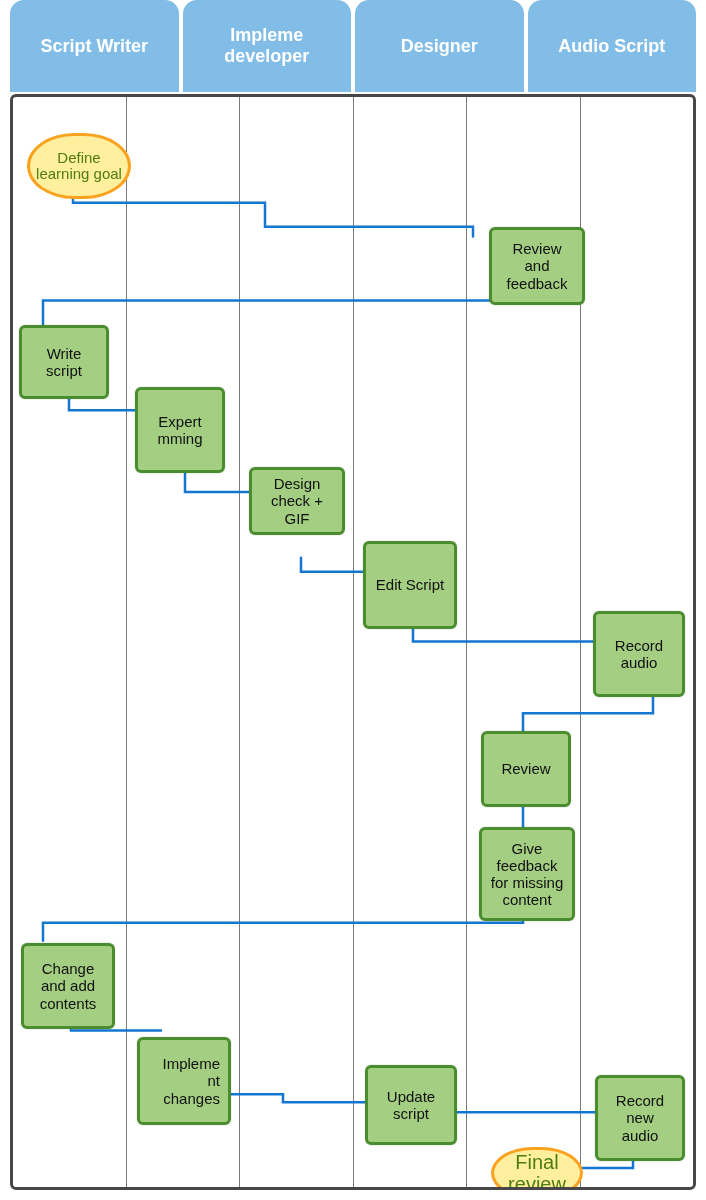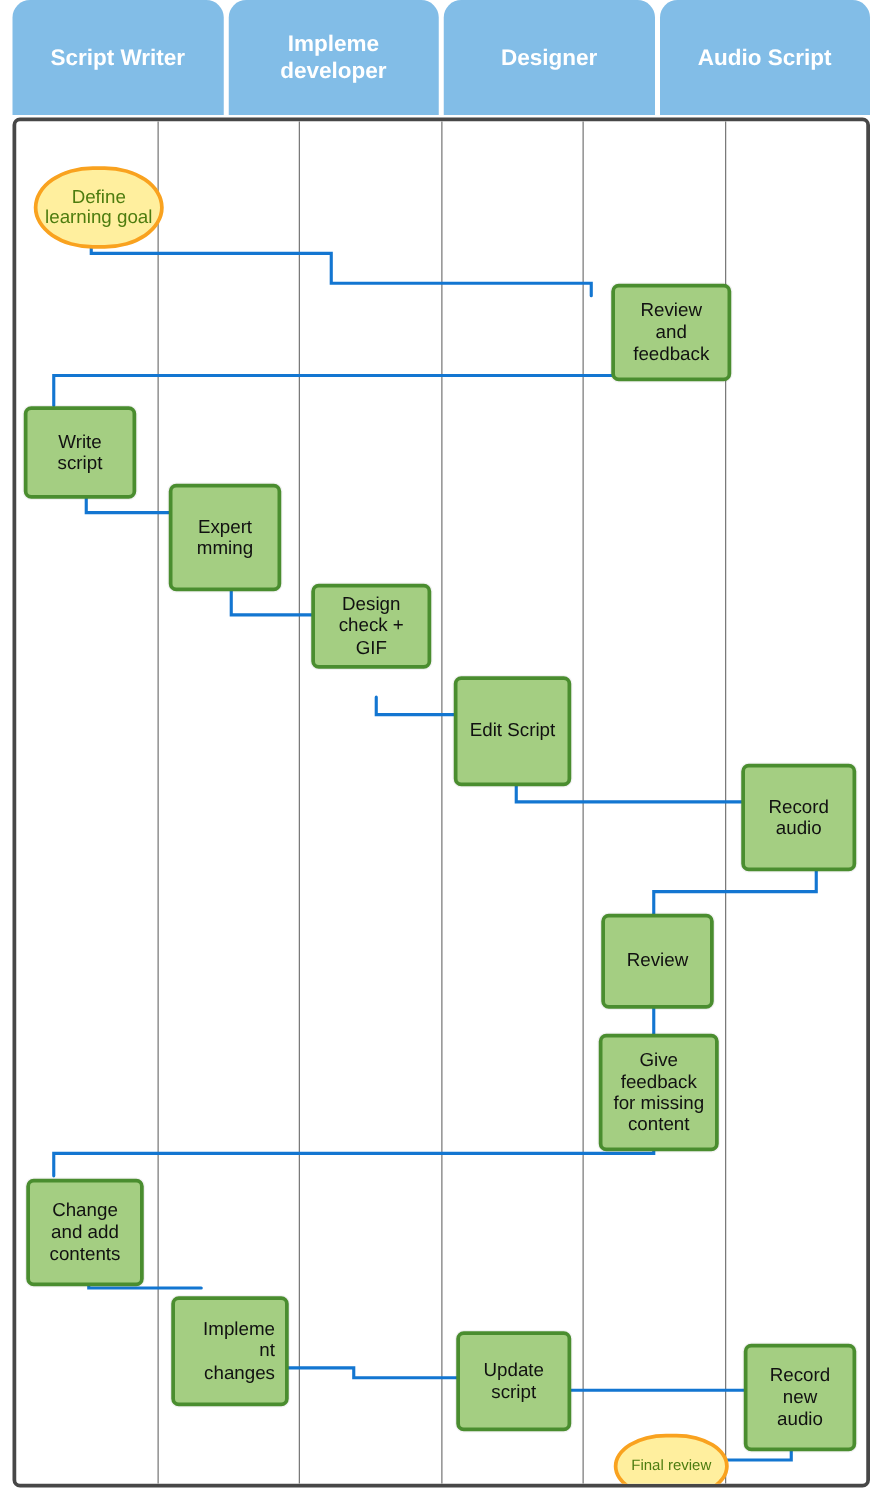--- a/index.html
+++ b/index.html
@@ -168,17 +168,17 @@
       <div class="node" style="left:466px; top:730px; width:96px; height:94px;">Give feedback for missing content</div>
 
       <div class="node" style="left:8px; top:846px; width:94px; height:86px;">Change and add contents</div>
 
       <div class="node" style="left:124px; top:940px; width:94px; height:88px;text-align:right;">Impleme nt changes</div>
 
       <div class="node" style="left:352px; top:968px; width:92px; height:80px;">Update script</div>
 
       <div class="node" style="left:582px; top:978px; width:90px; height:86px;">Record new audio</div>
 
-      <div class="ellipse" style="left:478px; top:1050px; width:92px; height:52px; font-size:12px;">Final review</div>
+      <div class="ellipse" style="left:478px; top:1050px; width:92px; height:52px; font-size:20px;">Final review</div>
 
     </div>
   </div>
 </div>
 
 </body></html>

